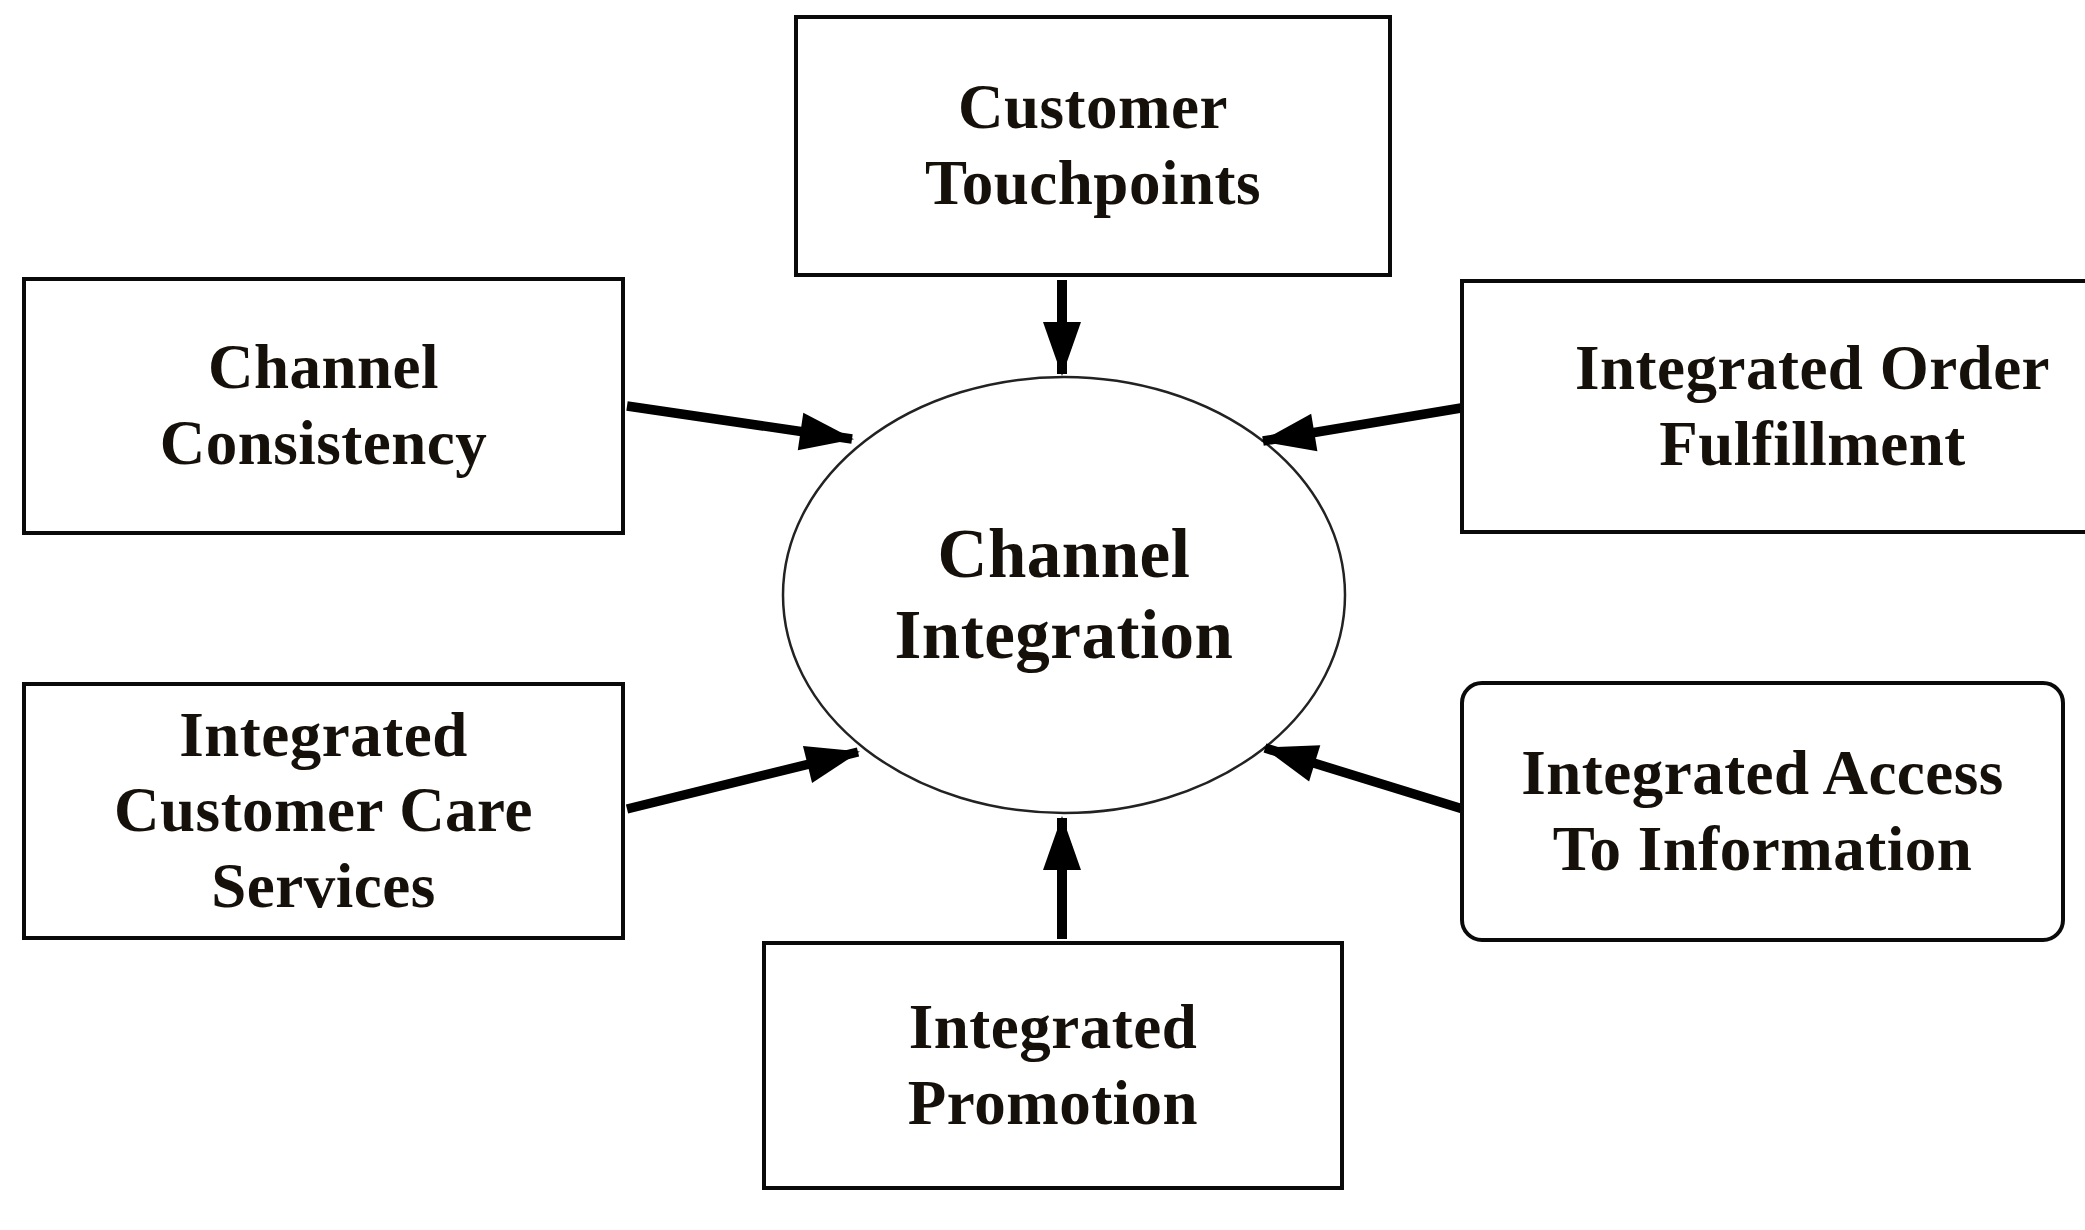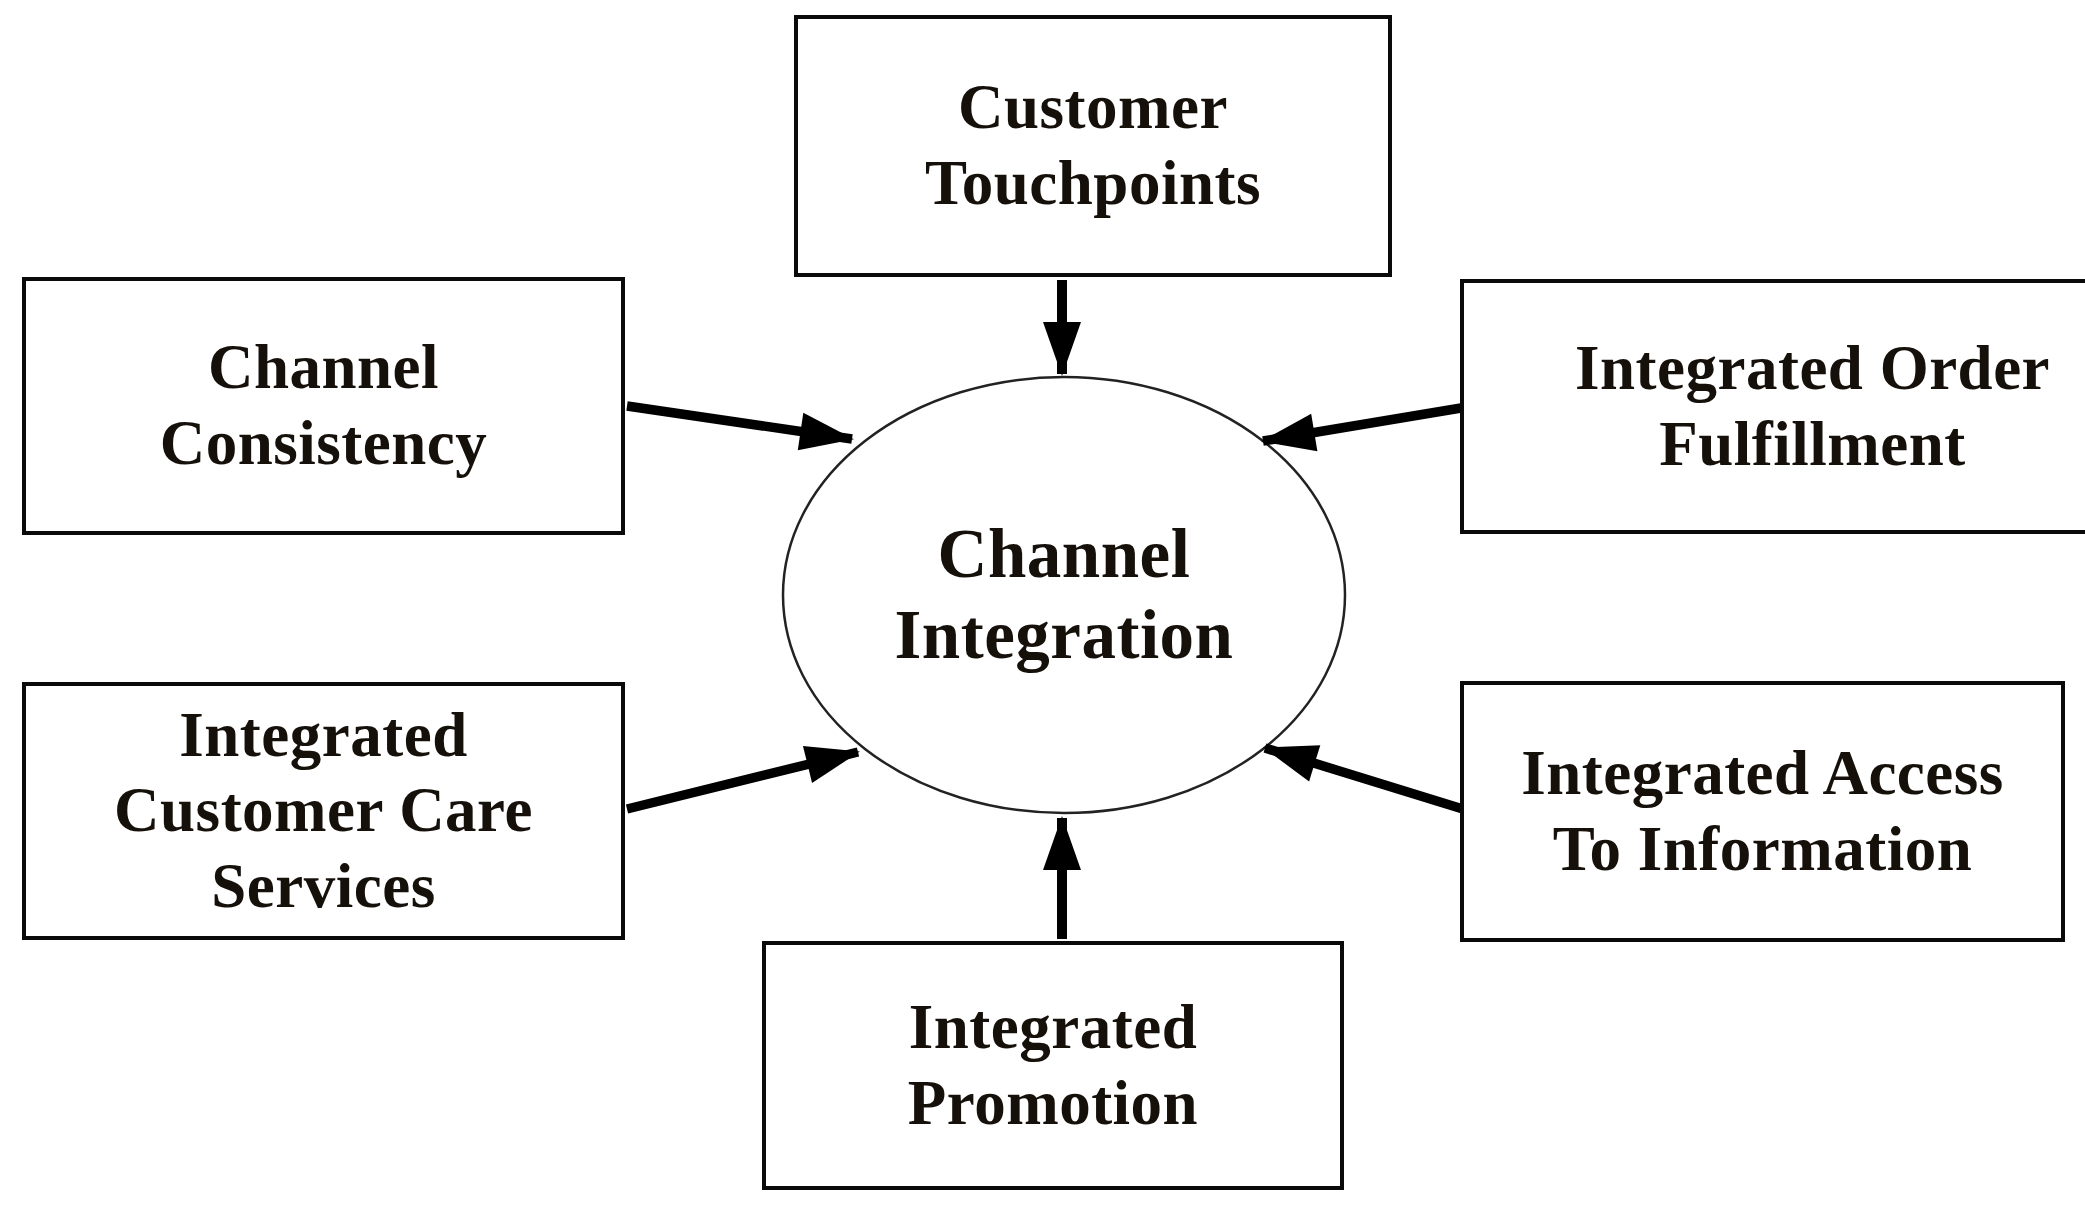--- a/index.html
+++ b/index.html
@@ -54,21 +54,21 @@
   }
   .center-label-wrap .label {
     font-size: 69px;
     line-height: 1.18;
   }
   
   .node-top           { left: 760px;  top: 15px;  width: 598px; height: 262px; margin-left: 34px; }
   .node-top-left      { left: 22px;   top: 277px; width: 603px; height: 258px; }
   .node-top-right     { left: 1460px; top: 279px; width: 705px; height: 255px; }
   .node-bottom-left   { left: 22px;   top: 682px; width: 603px; height: 258px; }
-  .node-bottom-right  { left: 1460px; top: 681px; width: 605px; height: 261px; }
+  .node-bottom-right  { left: 1460px; top: 681px; width: 605px; height: 261px; border-radius: 22px; }
   .node-bottom        { left: 762px;  top: 941px; width: 582px; height: 249px; }
 </style>
 </head>
 <body>
 
 <div class="canvas">
 
   <svg class="diagram-svg" viewBox="0 0 2085 1230" xmlns="http://www.w3.org/2000/svg">
     <defs>
       <marker id="ah" markerUnits="userSpaceOnUse" markerWidth="56" markerHeight="44" viewBox="0 0 56 44" refX="53" refY="22" orient="auto">

